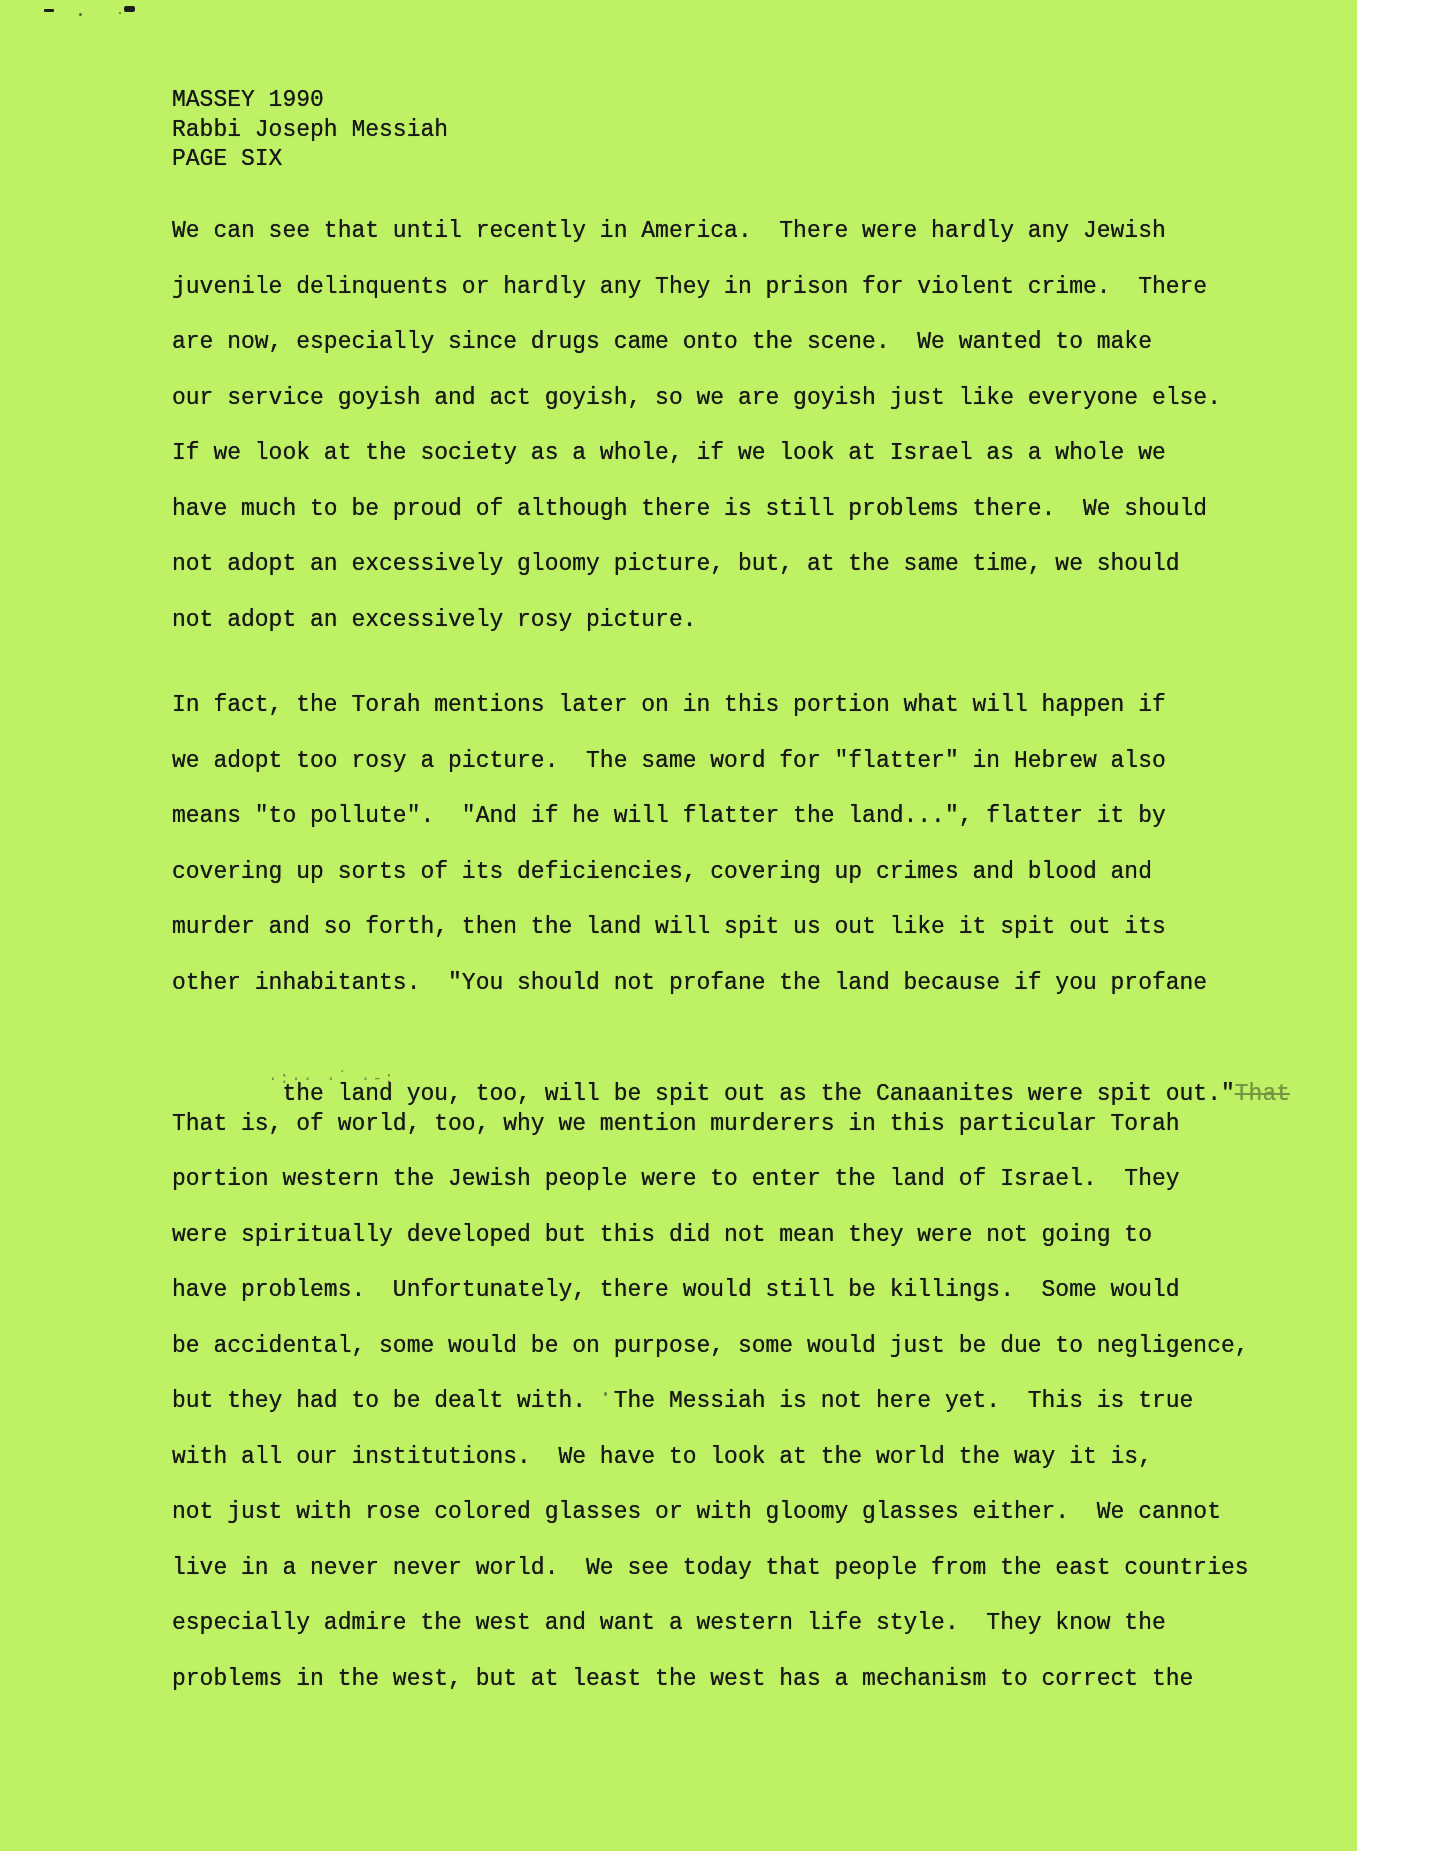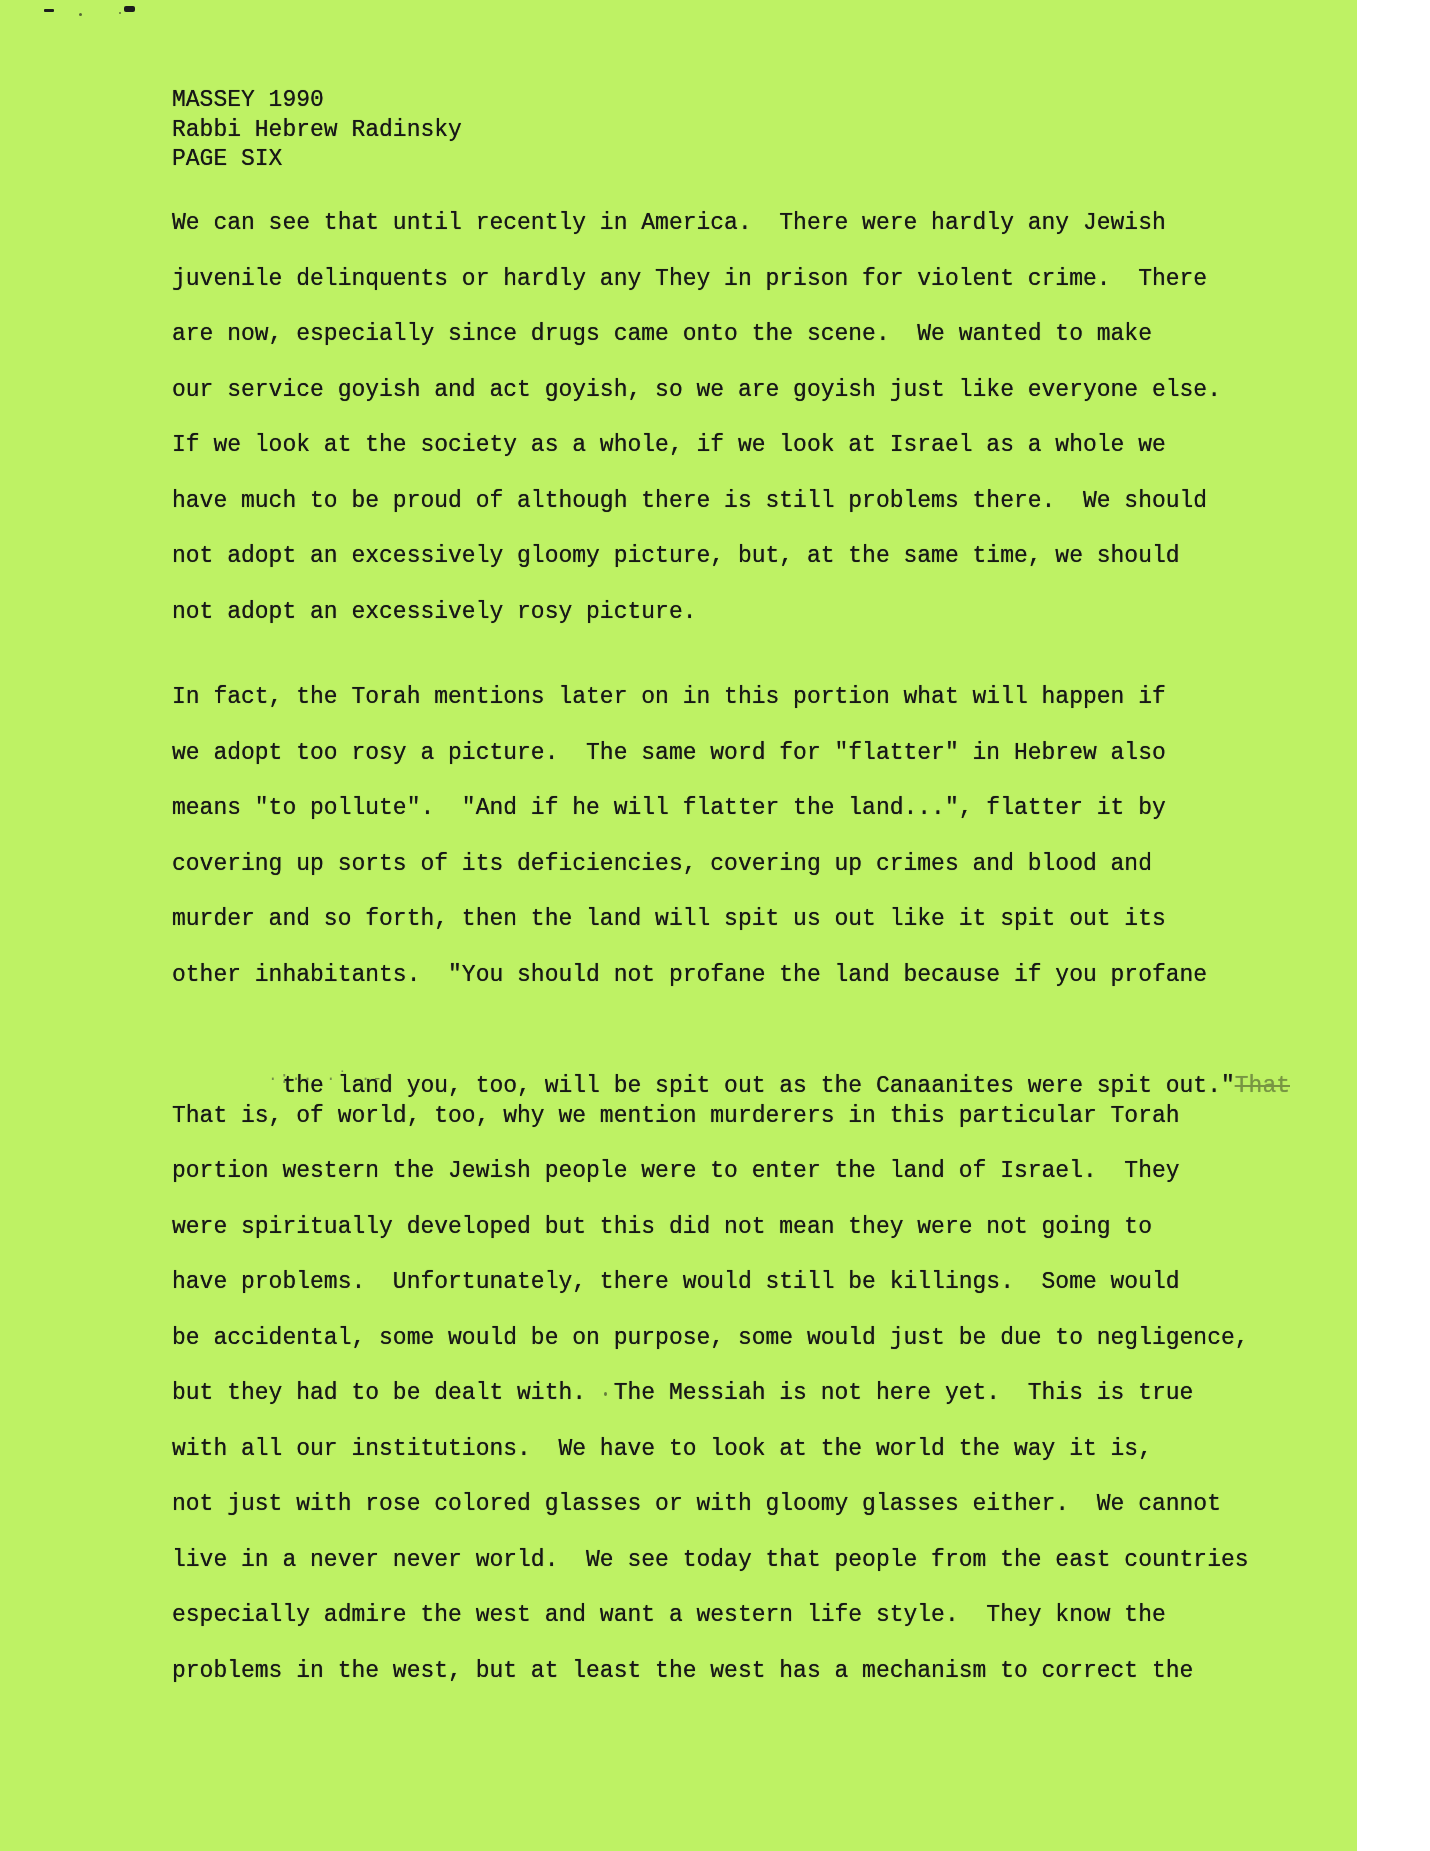--- a/index.html
+++ b/index.html
@@ -18,21 +18,21 @@
   .doc-header {
     position: absolute; left: 172px; top: 86px;
     font-size: 23px;
     text-shadow: 0 0 0.7px rgba(15,15,15,0.8);
   }
   .doc-header .hline {
     height: 29.6px; line-height: 29.6px;
     white-space: pre;
   }
   .doc-body {
-    position: absolute; left: 172px; top: 196px;
+    position: absolute; left: 172px; top: 204px;
     font-size: 23px;
     text-shadow: 0 0 0.7px rgba(15,15,15,0.8);
   }
   .para { margin: 0 0 30px 0; }
   .line {
     height: 55.5px; line-height: 55.5px;
     white-space: pre;
   }
   .faded-word {
     display: inline-block;
@@ -60,21 +60,21 @@
 <div class="page">
 
   <span class="artifact a1"></span>
   <span class="artifact a2"></span>
   <span class="artifact a3"></span>
   <span class="artifact a4"></span>
   <span class="artifact a5"></span>
 
   <div class="doc-header">
     <div class="hline">MASSEY 1990</div>
-    <div class="hline">Rabbi Hebrew Radinsky</div>
+    <div class="hline">Rabbi Joseph Messiah</div>
     <div class="hline">PAGE SIX</div>
   </div>
 
   <div class="doc-body">
 
     <section class="para">
       <div class="line">We can see that until recently in America.  There were hardly any Jewish</div>
       <div class="line">juvenile delinquents or hardly any They in prison for violent crime.  There</div>
       <div class="line">are now, especially since drugs came onto the scene.  We wanted to make</div>
       <div class="line">our service goyish and act goyish, so we are goyish just like everyone else.</div>

